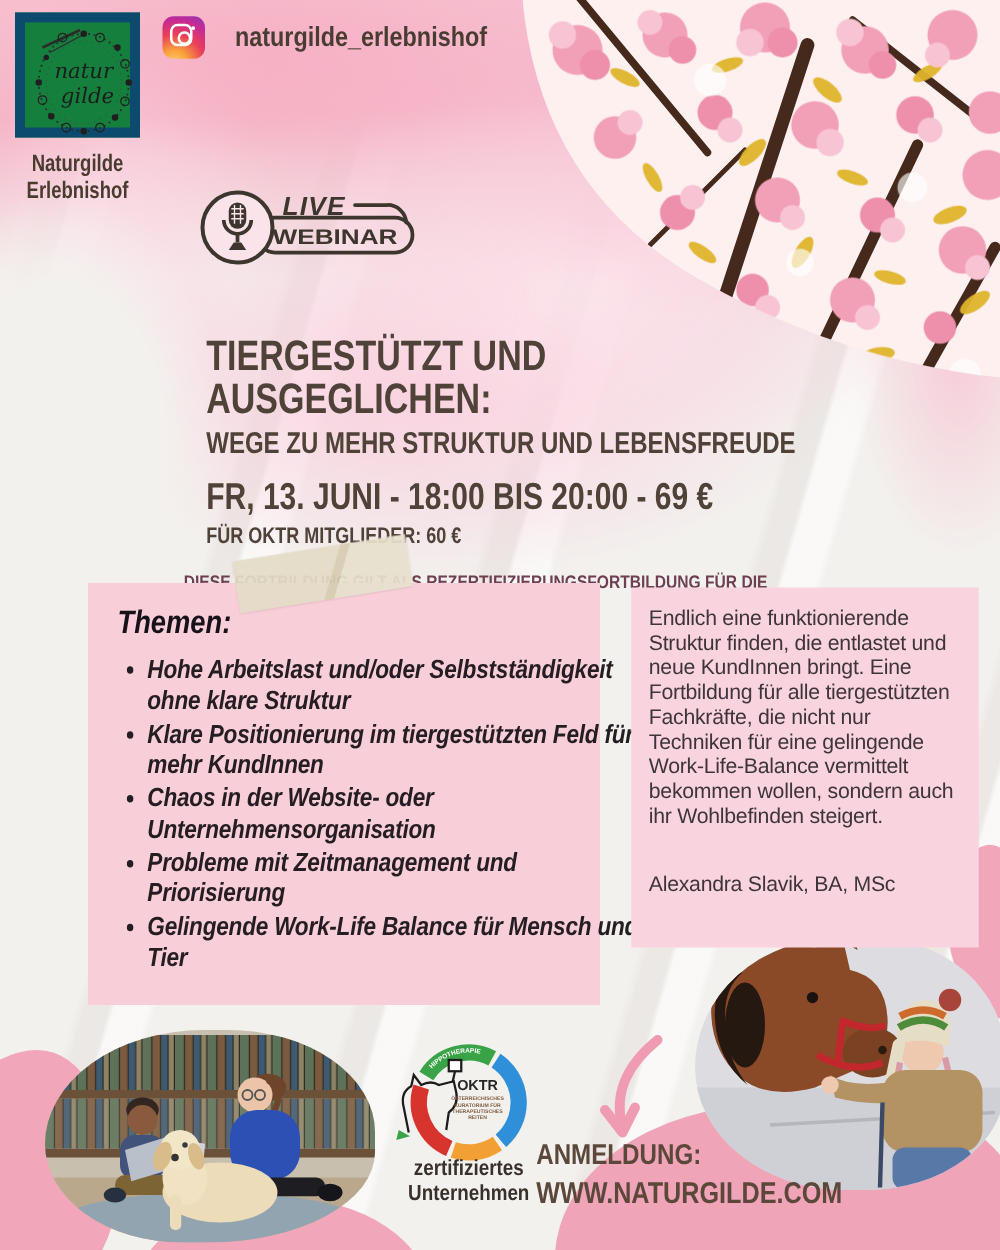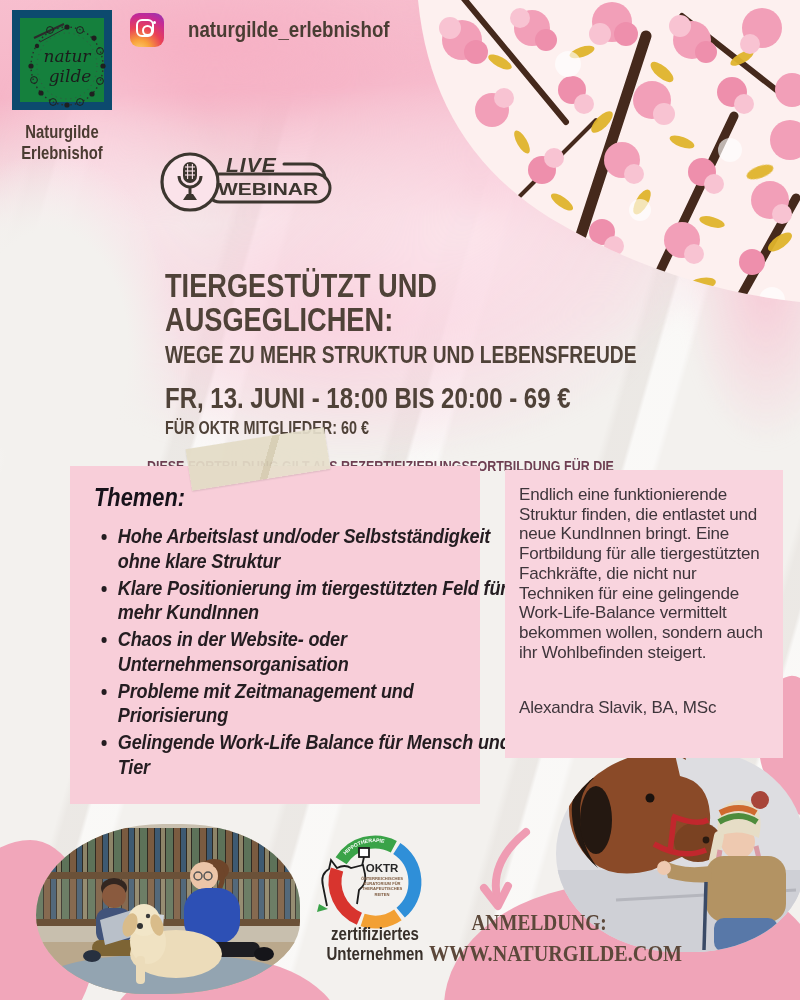--- a/index.html
+++ b/index.html
@@ -98,21 +98,21 @@
     box-sizing:border-box;padding:15px 12px 0 14px;color:#3e353b;
     font-size:17px;line-height:1.16;letter-spacing:-.2px;
   }
   .desc-author{margin-top:36px;}
   .oktr{position:absolute;left:300px;top:830px;z-index:10;}
   .cert-label{
     position:absolute;left:295px;top:924px;width:160px;z-index:10;text-align:center;
     font-weight:bold;font-size:17.5px;line-height:1.15;color:#38302a;
   }
   .cert-label div{transform:scaleX(.86);}
-  .reg-text{position:absolute;left:408px;top:910px;width:262px;z-index:12;text-align:center;color:#5c483a;font-weight:bold;font-family:Liberation Serif, serif;}
+  .reg-text{position:absolute;left:408px;top:910px;width:262px;z-index:12;color:#5c483a;font-weight:bold;}
   .reg-text .r1{font-size:23px;transform:scaleX(.84);}
   .reg-text .r2{font-size:24px;margin-top:4px;transform:scaleX(.84);}
   .arrow{position:absolute;left:468px;top:826px;z-index:12;}
 </style>
 </head>
 <body>
 
 <div class="page">
   <div class="streaks"></div>
   <div class="top-band"></div>

